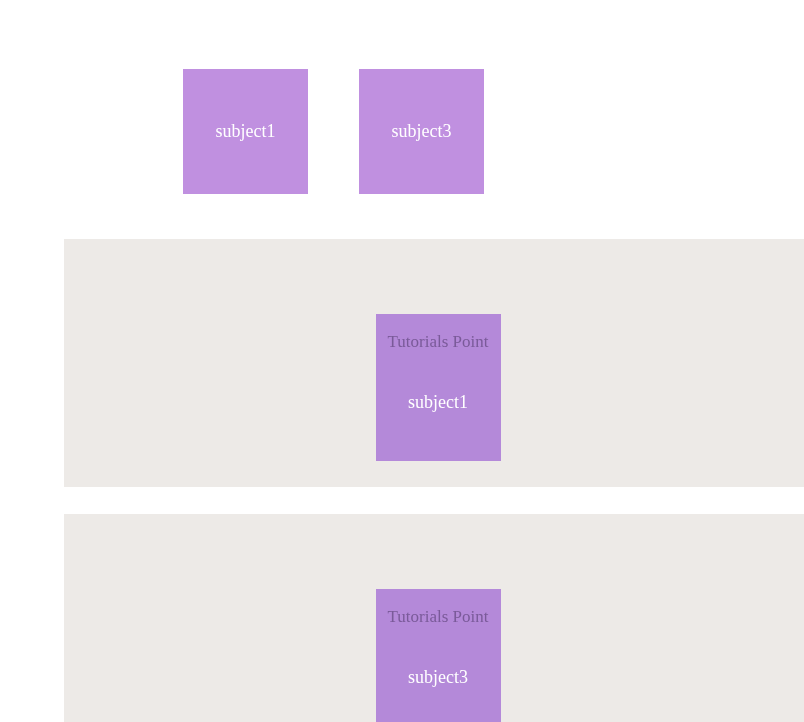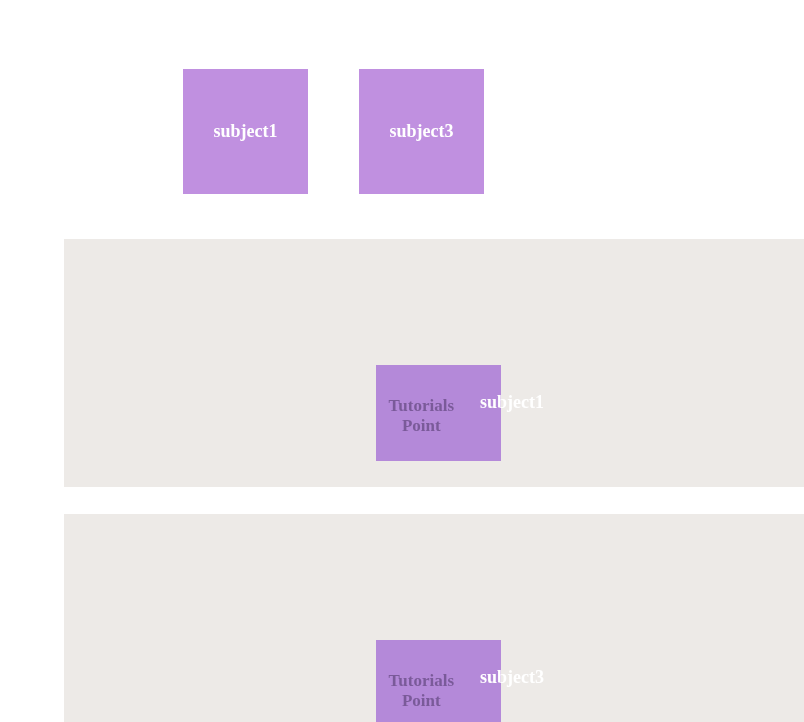--- a/index.html
+++ b/index.html
@@ -1,19 +1,18 @@
 <!DOCTYPE html>
 <html><head>
   <meta charset="utf-8">
   <style>
     * {
       box-sizing: border-box;
       margin: 13px;
       padding: 0;
-      font-weight: bold;
     }
     body {
       font-family: Georgia, 'Times New Roman', serif;
       background: #ffffff;
       width: 804px;
       padding: 17px 25px 25px 25px;
     }
     .row1 {
       display: flex;
       gap: 25px;
@@ -37,24 +36,24 @@
       display: flex;
       align-items: flex-end;
       justify-content: center;
       padding-bottom: 13px;
     }
     .panel + .panel {
       margin-top: 27px;
     }
     .card2 {
       width: 125px;
-      height: 96px;
+      height: 147px;
       background: #b489d9;
       display: flex;
-      flex-direction: row;
+      flex-direction: column;
       align-items: center;
       color: #ffffff;
     }
     .card2 .title {
       color: #7a5a99;
       font-size: 17px;
       padding: 5px 0 0 0;
       width: 100%;
       text-align: center;
       background: transparent;

